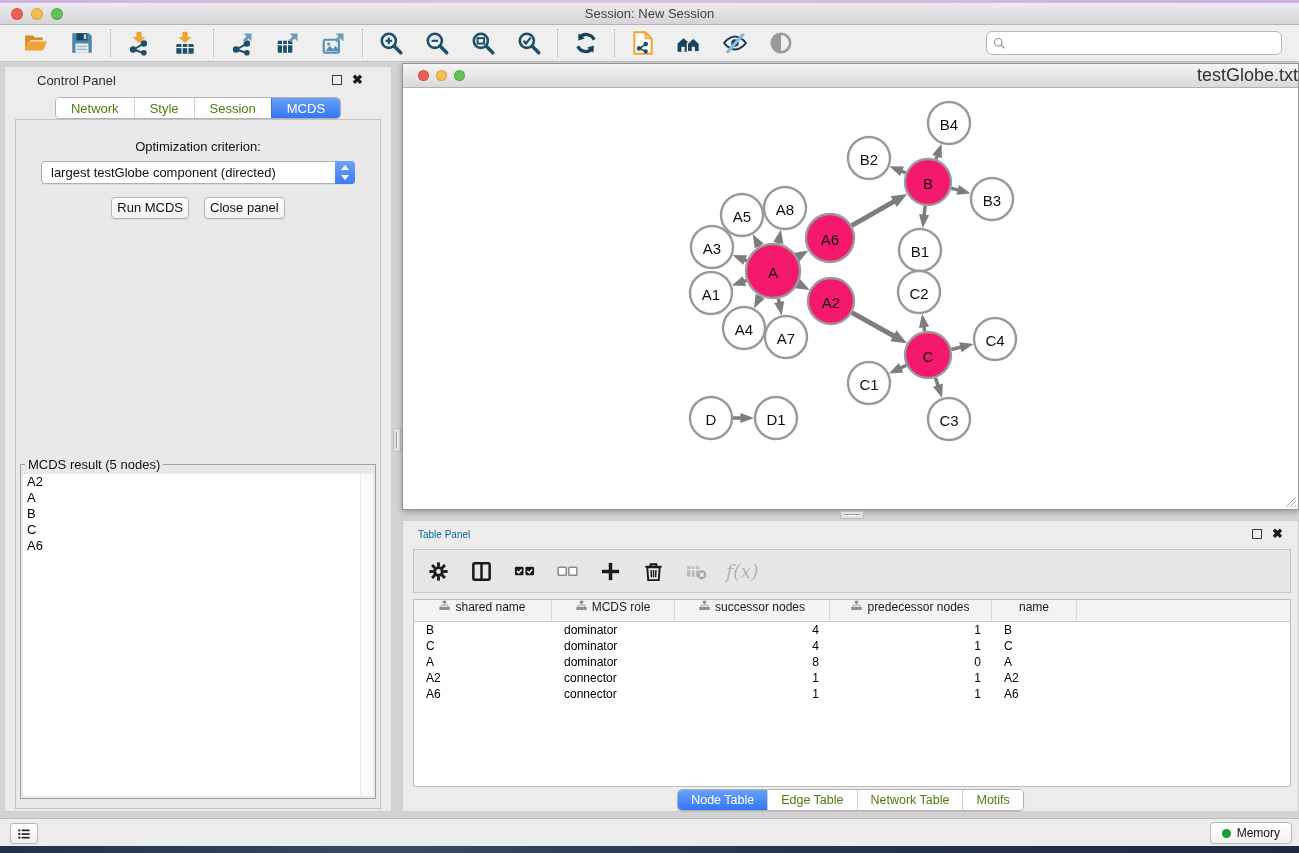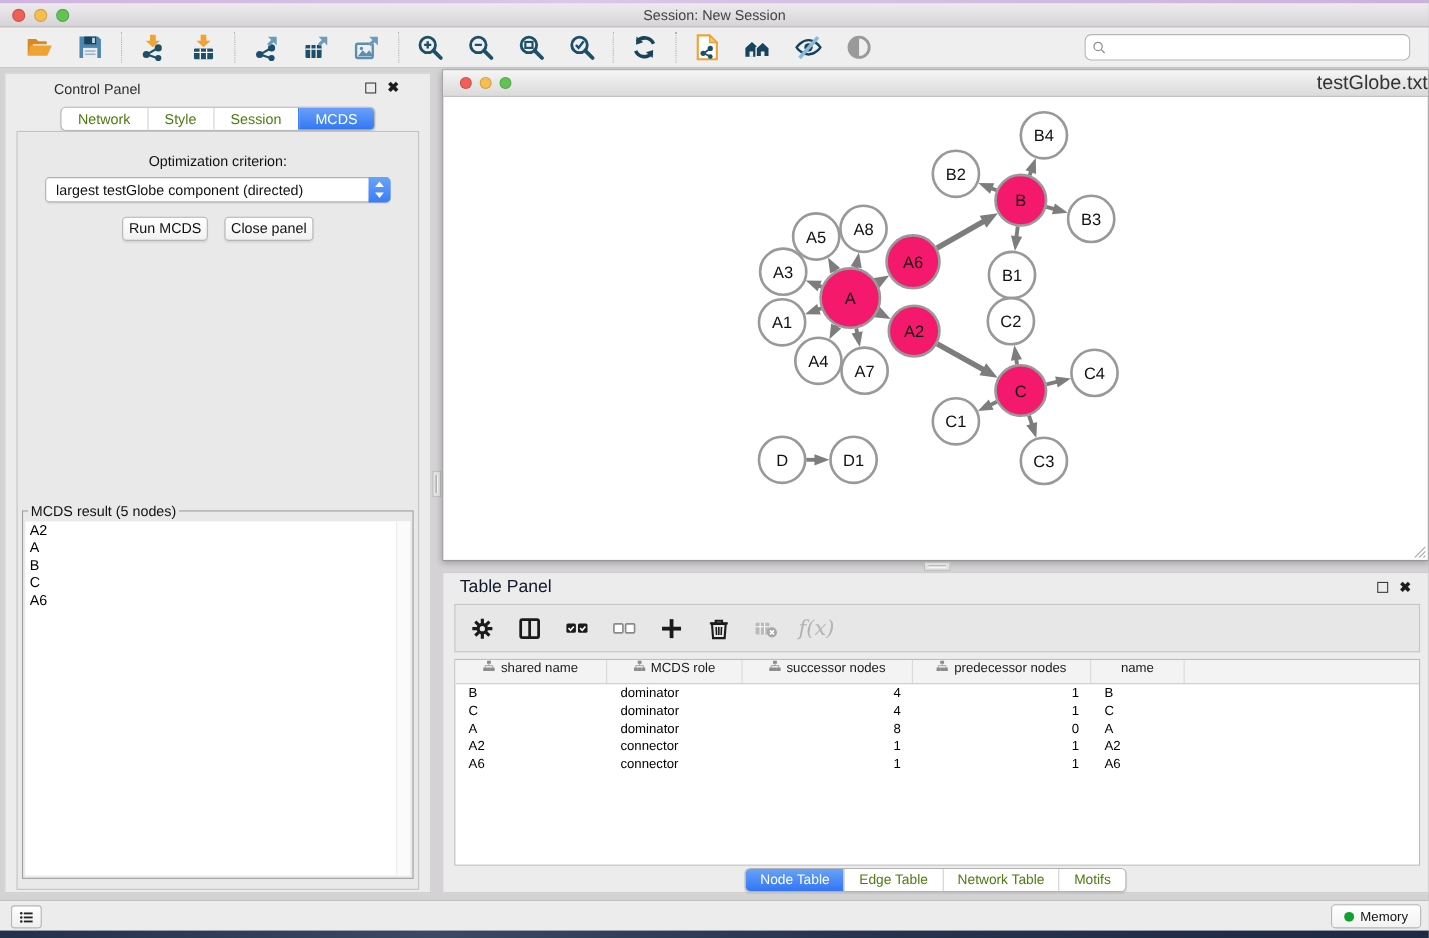--- a/index.html
+++ b/index.html
@@ -33,21 +33,21 @@
   .searchbox input { border:none; outline:none; flex:1; font-size:12px; background:transparent; height:20px; }
 
   
   .panel-controls { display:flex; align-items:center; gap:10px; }
   .win-float { width:10px; height:10px; border:1.5px solid #3c3c3c; background:transparent; display:inline-block; }
   .win-close { font-size:13px; font-weight:bold; color:#1c1c1c; line-height:10px; }
 
   
   .control-panel { position:absolute; left:4px; top:66px; width:388px; height:746px; background:#ececec;
     border:1px solid #cfcfcf; }
-  .cp-header { position:absolute; top:0; left:16px; right:0; height:26px; display:flex; align-items:center;
+  .cp-header { position:absolute; top:0; left:4px; right:0; height:26px; display:flex; align-items:center;
     padding:0 28px; }
   .cp-title { font-size:13px; color:#2e2e2e; flex:1; }
   .seg-wrap { position:absolute; top:30px; left:0; right:0; display:flex; justify-content:center; }
   .seg { display:flex; border:1px solid #b3b3b3; border-radius:5px; overflow:hidden; background:#fff;
     height:22px; box-shadow:0 1px 1px rgba(0,0,0,.08); }
   .seg-item { padding:0 15px; font-size:13px; line-height:21px; color:#4d7c0f; border-left:1px solid #d2d2d2; background:#fff; cursor:default; }
   .seg-item:first-child { border-left:none; }
   .seg-item.selected { background:linear-gradient(#68a1f8,#3276f5); color:#fff; border-left-color:#3276f5; }
   .cp-content { position:absolute; left:10px; right:10px; top:52px; bottom:2px; background:#e9e9e9;
     border:1px solid #c3c3c3; }
@@ -89,21 +89,21 @@
     border:1px solid #bdbdbd; }
   .vgrip i { display:block; margin:3px auto 0; width:1px; height:16px; border-left:1px solid #9d9d9d; border-right:1px solid #fff; }
   .hgrip { position:absolute; left:840px; top:511px; width:24px; height:8px; background:#e3e3e3;
     border:1px solid #bdbdbd; }
   .hgrip i { display:block; margin:2px auto 0; width:16px; height:1px; border-top:1px solid #9d9d9d; border-bottom:1px solid #fff; }
 
   
   .table-panel { position:absolute; left:402px; top:520px; width:897px; height:292px; background:#ececec;
     border:1px solid #cfcfcf; }
   .tp-header { position:absolute; top:0; left:0; right:0; height:26px; display:flex; align-items:center; padding:0 15px; }
-  .tp-title { font-size:16px; color:#0f172a; flex:1; }
+  .tp-title { font-size:10px; color:#0369a1; flex:1; }
   .tp-toolbar { position:absolute; left:10px; right:7px; top:28px; height:44px; background:#e7e7e7;
     border:1px solid #c5c5c5; display:flex; align-items:center; gap:17px; padding:0 11px; }
   .tp-toolbar .tbtn { width:26px; height:26px; }
   .tp-toolbar .tbtn svg { width:23px; height:23px; }
   .fx { font-family:"DejaVu Serif", serif; font-style:italic; color:#b2b2b2; font-size:19px; }
   .tp-table { position:absolute; left:10px; right:7px; top:78px; height:188px; background:#fff;
     border:1px solid #bdbdbd; overflow:hidden; }
   .tbl-head { display:flex; height:22px; background:#f3f3f3; border-bottom:1px solid #cccccc; }
   .th { display:flex; align-items:flex-start; justify-content:center; gap:5px; font-size:12px; color:#1a1a1a;
     border-right:1px solid #dadada; height:100%; }

